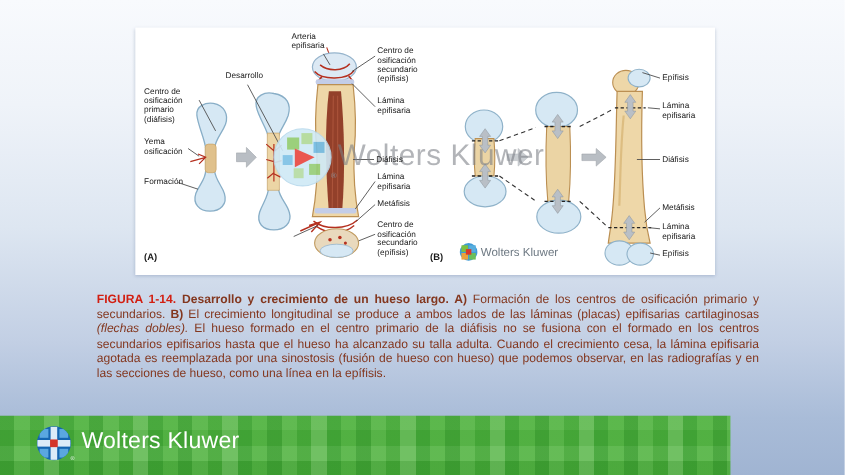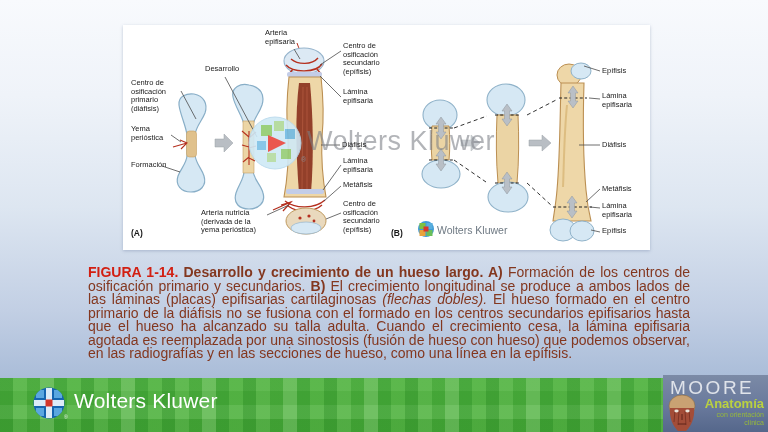--- a/index.html
+++ b/index.html
@@ -10,21 +10,21 @@
   .figure-box{position:absolute;left:123px;top:25px;width:527px;height:225px;background:#ffffff;
     box-shadow:0 1px 3px rgba(90,110,150,.35);}
   .figure-box svg{position:absolute;left:0;top:0;}
   .lbl{position:absolute;font-size:7.5px;line-height:1.15;color:#1a1a1a;white-space:pre-line;}
   .lbl.center{}
   .lbl.tag{font-weight:bold;font-size:8.5px;}
   .wm-text{position:absolute;left:184px;top:101px;font-size:27px;color:rgba(122,126,132,.58);
     letter-spacing:.5px;white-space:nowrap;}
   .b-logo-text{position:absolute;left:314px;top:199px;font-size:10.5px;color:#6e7983;white-space:nowrap;}
   
-  .caption{position:absolute;left:88px;top:266px;width:602px;font-size:14px;line-height:13.5px;
+  .caption{position:absolute;left:88px;top:266px;width:602px;font-size:11px;line-height:13.5px;
     color:#83371f;text-align:justify;}
   .caption .figlab{color:#d21f12;font-weight:bold;}
   .caption b{font-weight:bold;}
   .caption i{font-style:italic;}
   
   .footer-green{position:absolute;left:0;top:378px;width:664px;height:54px;background-color:#50b33f;
     background-image:
       repeating-linear-gradient(90deg, rgba(15,105,20,.20) 0 13px, rgba(255,255,255,.06) 13px 27px,
         rgba(0,90,10,.10) 27px 40px, rgba(255,255,255,.13) 40px 54px,
         rgba(0,100,15,.16) 54px 67px, rgba(255,255,255,.03) 67px 81px),
@@ -181,25 +181,22 @@
     <div class="lbl" style="left:220px;top:175px;">Centro de
 osificación
 secundario
 (epífisis)</div>
     <div class="lbl" style="left:82px;top:40px;">Desarrollo</div>
     <div class="lbl" style="left:8px;top:54px;">Centro de
 osificación
 primario
 (diáfisis)</div>
     <div class="lbl" style="left:8px;top:100px;">Yema
-perióstica</div>
+osificación</div>
     <div class="lbl" style="left:8px;top:136px;">Formación</div>
-    <div class="lbl center" style="left:78px;top:184px;width:66px;">Arteria nutricia
-(derivada de la
-yema perióstica)</div>
     <div class="lbl tag" style="left:8px;top:204px;">(A)</div>
     <div class="lbl tag" style="left:268px;top:204px;">(B)</div>
 
     <div class="lbl" style="left:479px;top:42px;">Epífisis</div>
     <div class="lbl" style="left:479px;top:67px;">Lámina
 epifisaria</div>
     <div class="lbl" style="left:479px;top:116px;">Diáfisis</div>
     <div class="lbl" style="left:479px;top:160px;">Metáfisis</div>
     <div class="lbl" style="left:479px;top:177px;">Lámina
 epifisaria</div>
@@ -225,30 +222,14 @@
         <rect x="21" y="21" width="8" height="8" fill="#5aa7e0"></rect>
         <rect x="13" y="1" width="6" height="30" fill="#dcebf8"></rect>
         <rect x="1" y="13" width="30" height="6" fill="#dcebf8"></rect>
         <rect x="12.5" y="12.5" width="7" height="7" fill="#d3362b"></rect>
       </g>
     </svg>
     <span class="wk-reg">®</span>
     <div class="wk-name">Wolters Kluwer</div>
   </div>
 
-  <div class="moore">
-    <div class="moore-title">MOORE</div>
-    <svg class="moore-head" width="34" height="38" viewBox="0 0 34 38">
-      <ellipse cx="17" cy="12" rx="13" ry="11" fill="#c9a273" stroke="#8a6b45" stroke-width="0.6"></ellipse>
-      <path d="M5,14 C4,24 8,32 13,37 L21,37 C26,32 30,24 29,14 Z" fill="#a34d38"></path>
-      <path d="M10,16 L9,28 M14,17 L13,31 M20,17 L21,31 M24,16 L25,28" stroke="#7e3526" stroke-width="1" fill="none"></path>
-      <ellipse cx="11.5" cy="17" rx="2.2" ry="1.4" fill="#e9e4da"></ellipse>
-      <ellipse cx="22.5" cy="17" rx="2.2" ry="1.4" fill="#e9e4da"></ellipse>
-      <path d="M17,20 L17,26 M13,30 L21,30" stroke="#5f2418" stroke-width="1" fill="none"></path>
-    </svg>
-    <div class="moore-right">
-      <div class="moore-sub">Anatomía</div>
-      <div class="moore-tag">con orientación</div>
-      <div class="moore-tag">clínica</div>
-    </div>
-  </div>
 
 </div>
 
 </body></html>

